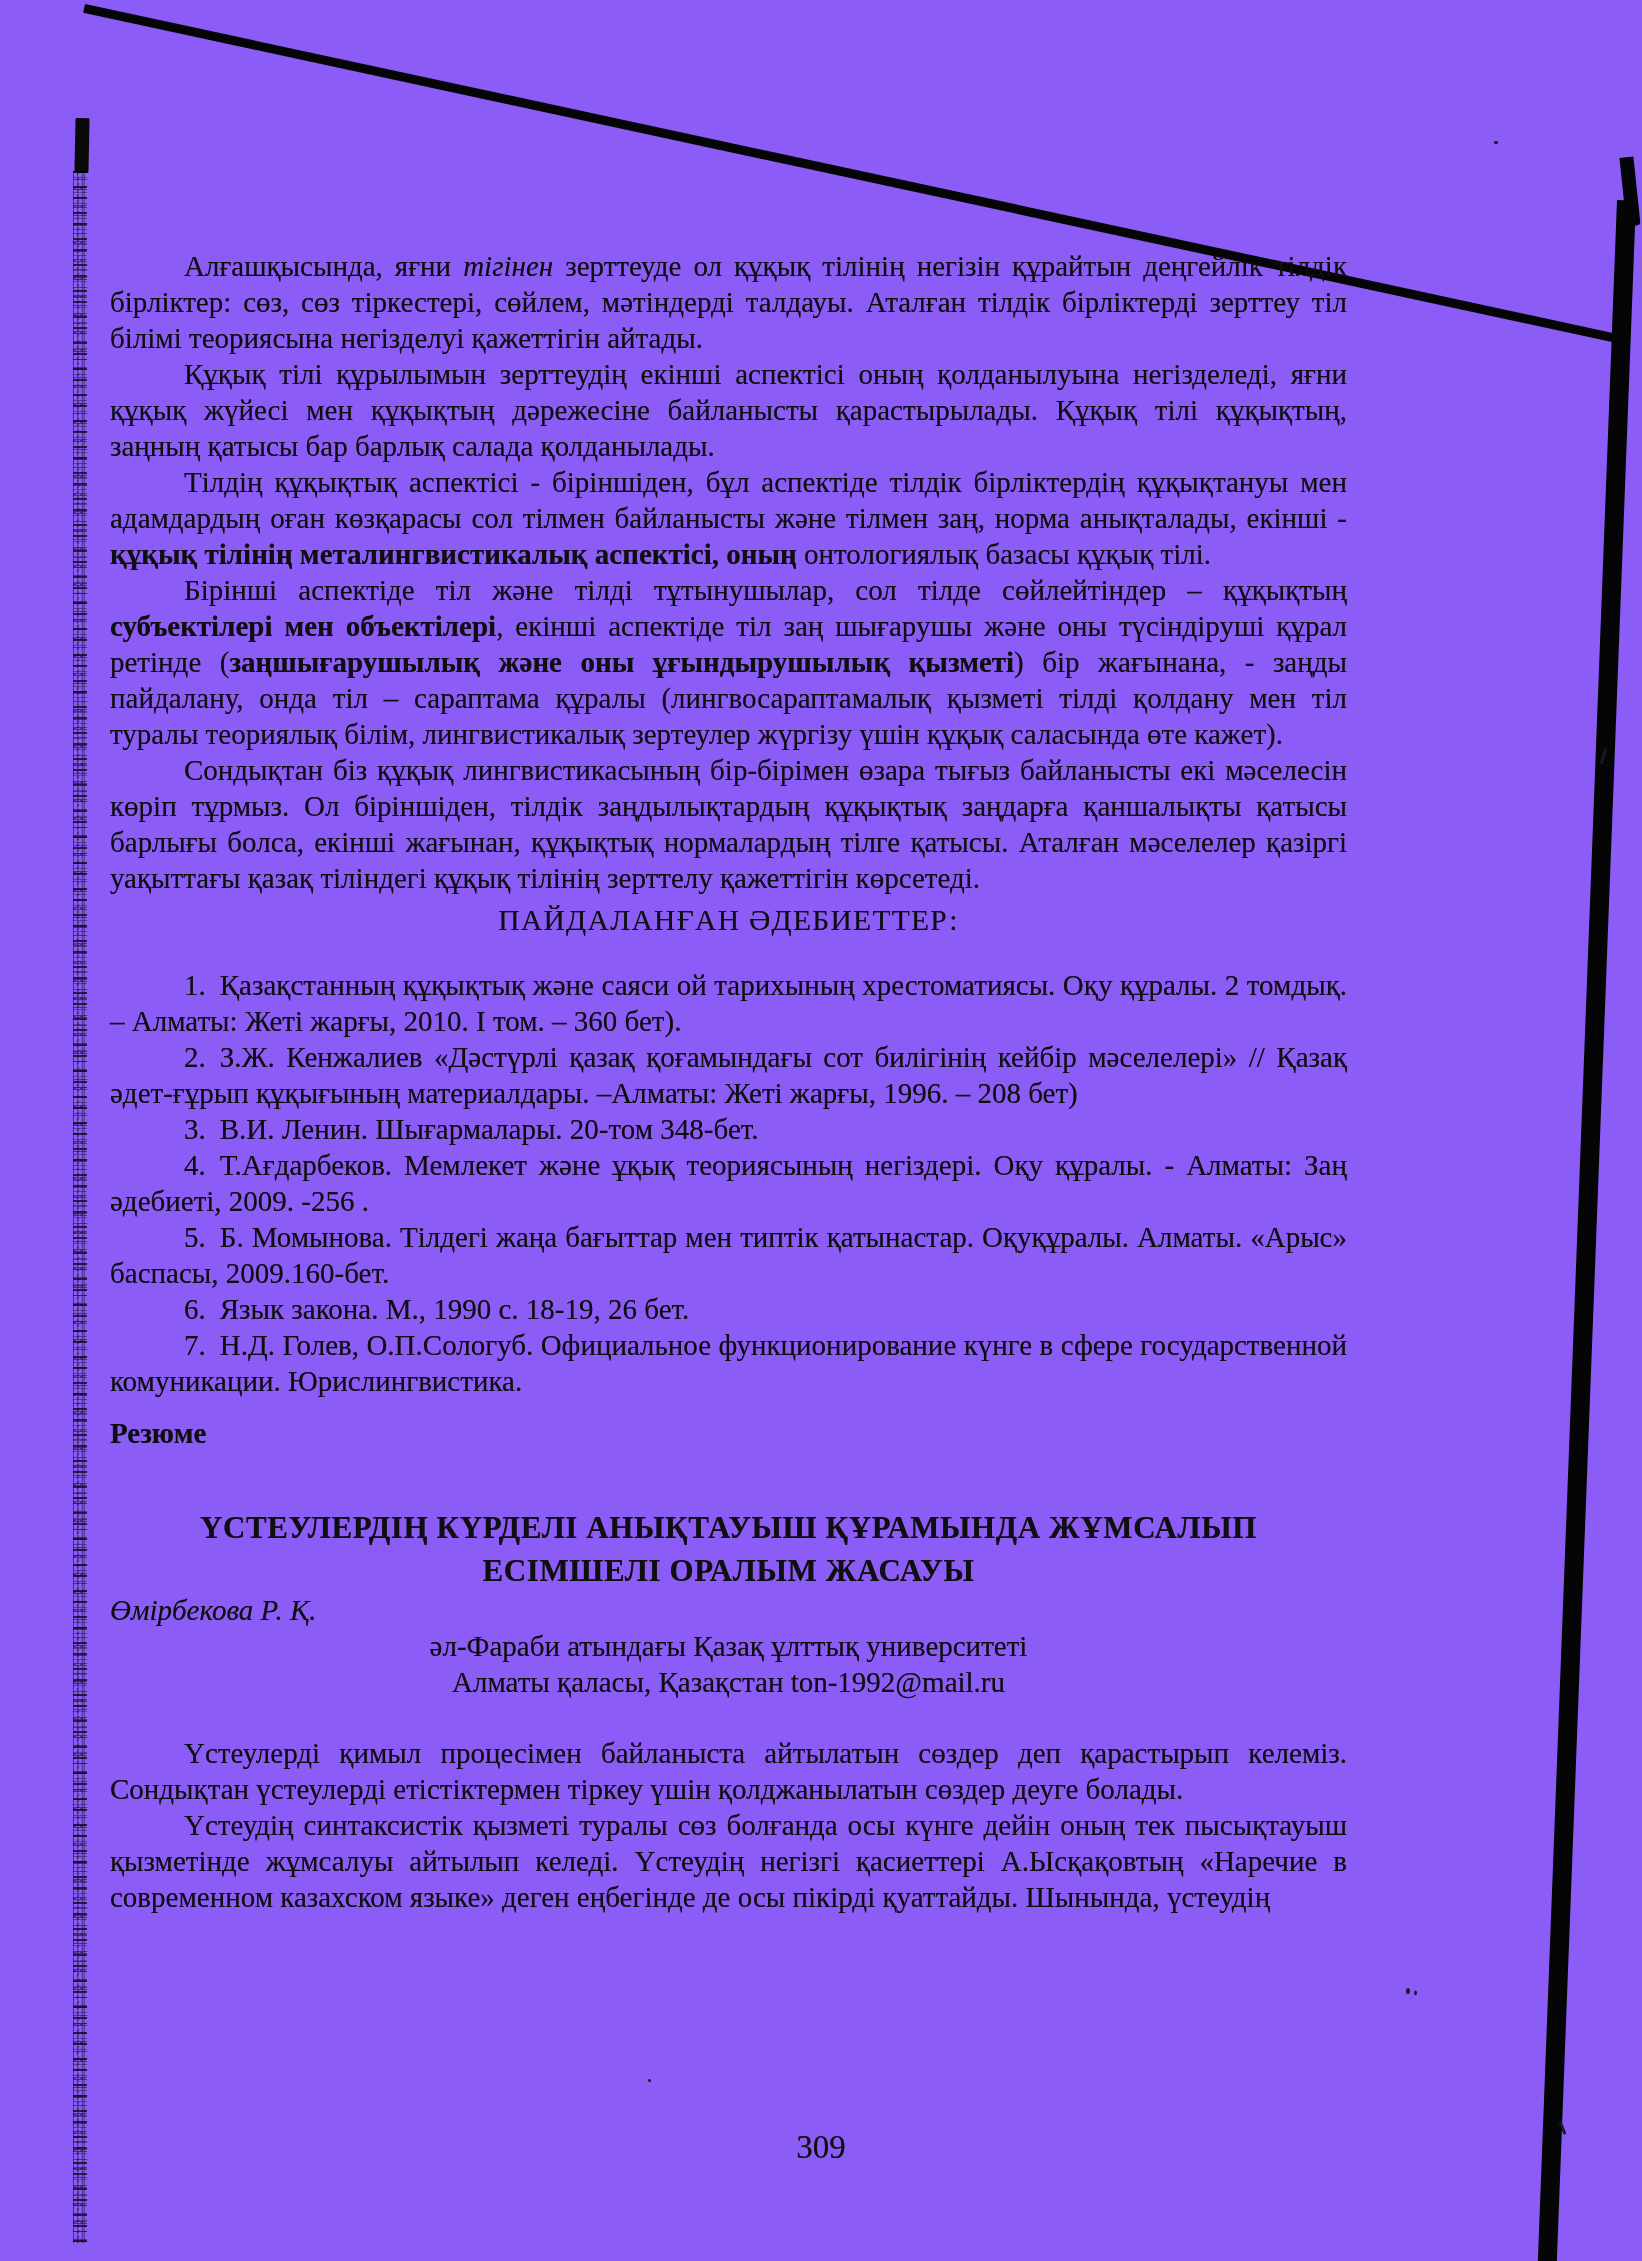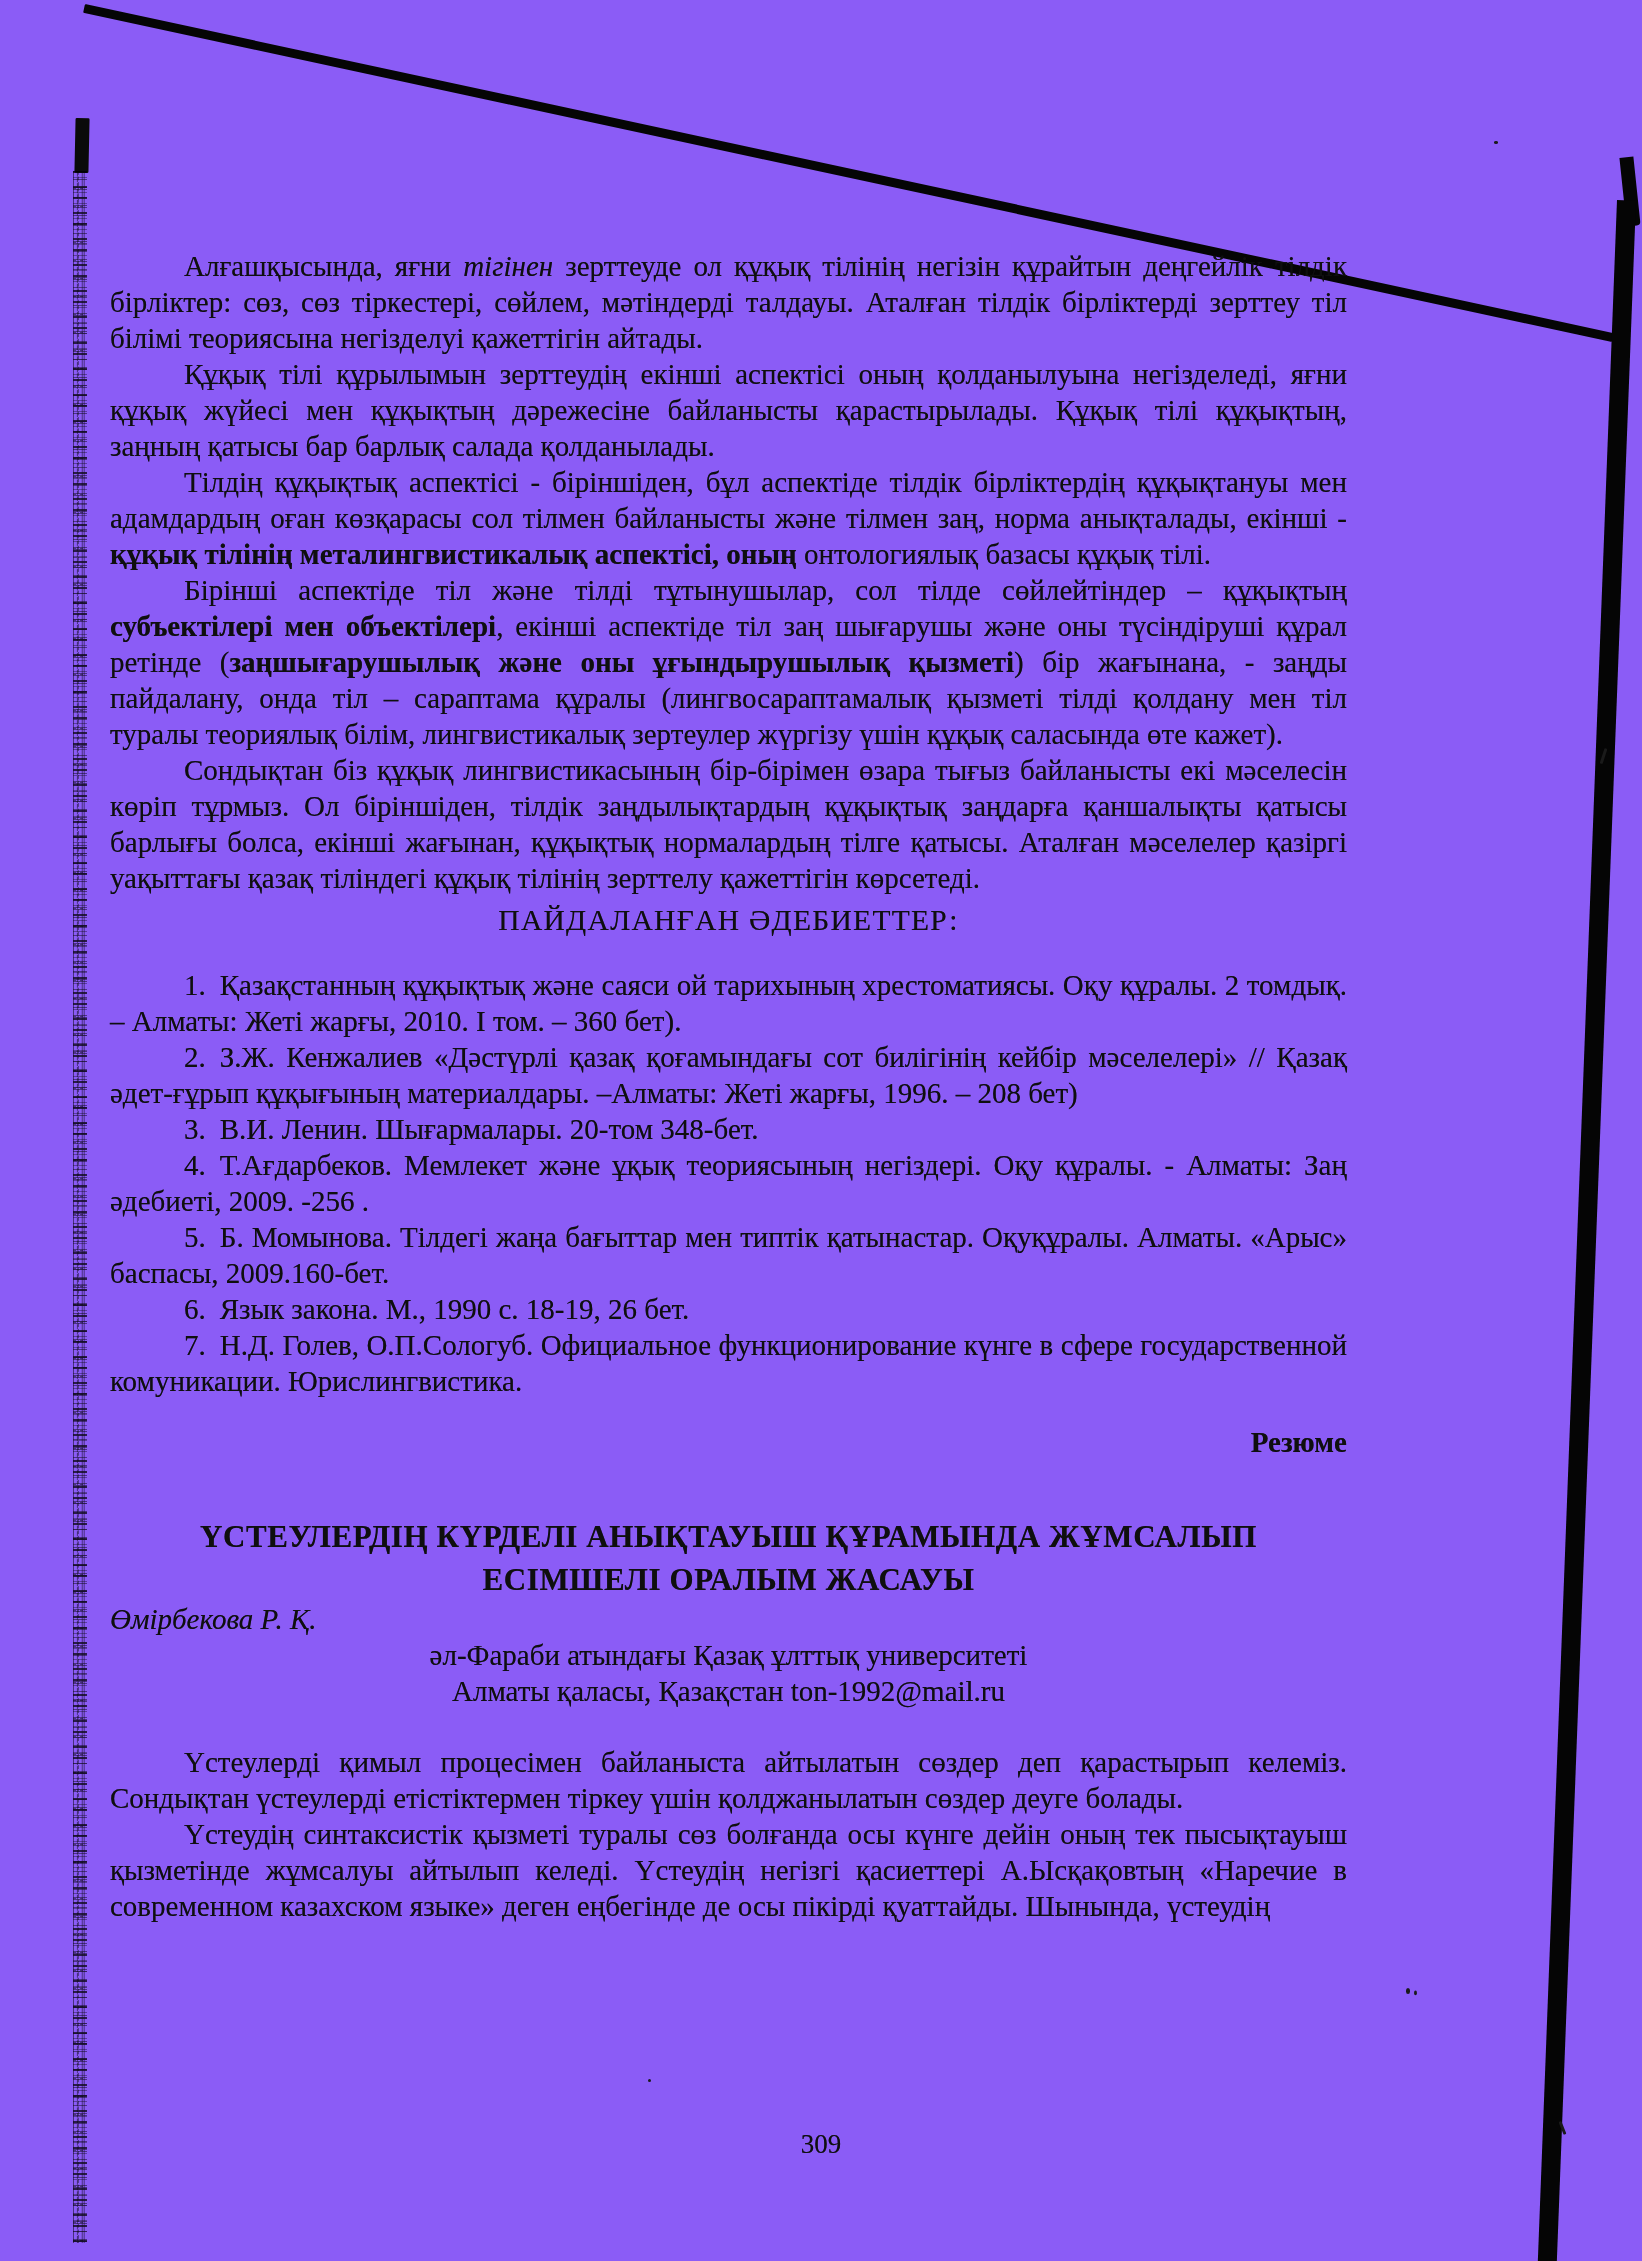--- a/index.html
+++ b/index.html
@@ -79,22 +79,22 @@
   .bib-heading {
     margin: 6.3px 0 29px;
     text-align: center; text-indent: 0;
     font-size: 29.5px; font-weight: 400;
     letter-spacing: 1.3px;
   }
   .ref { text-indent: 74px; }
   .ref-num { margin-right: 14px; }
 
   .resume-heading {
-    margin: 25px 0 0;
-    text-align: right; text-indent: 0;
+    margin: 16px 0 0;
+    text-align: left; text-indent: 0;
     font-weight: 700; font-size: 29px;
   }
   .resume-par { text-indent: 74px; }
 
   .a2-title {
     margin: 55px 0 0;
     text-align: center; text-indent: 0;
     font-weight: 700;
     font-size: 31px; line-height: 43px;
     letter-spacing: 0.6px;
@@ -103,21 +103,21 @@
     margin: 12.6px 0 0;
     text-align: left; text-indent: 0;
     font-weight: 400; font-style: italic;
   }
   .a2-center { margin: 0; text-align: center; text-indent: 0; }
   .a2-par-first { margin-top: 35px !important; }
 
   .page-number {
     position: absolute; left: 0; top: 2129px; width: 1642px;
     text-align: center;
-    font-size: 27px;
+    font-size: 33px;
     text-shadow: 0 0 0.6px rgba(10,10,10,.55);
   }
 </style>
 </head>
 <body>
 
 <div class="page">
 
   <div class="top-edge-line"></div>
   <div class="right-edge-bend"></div>

